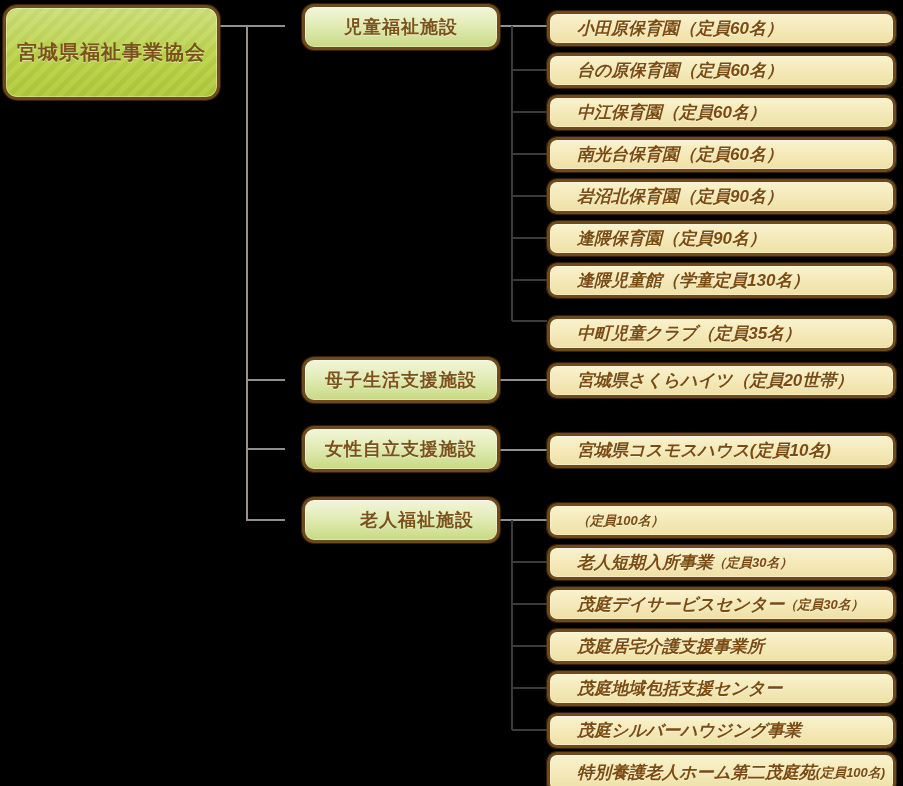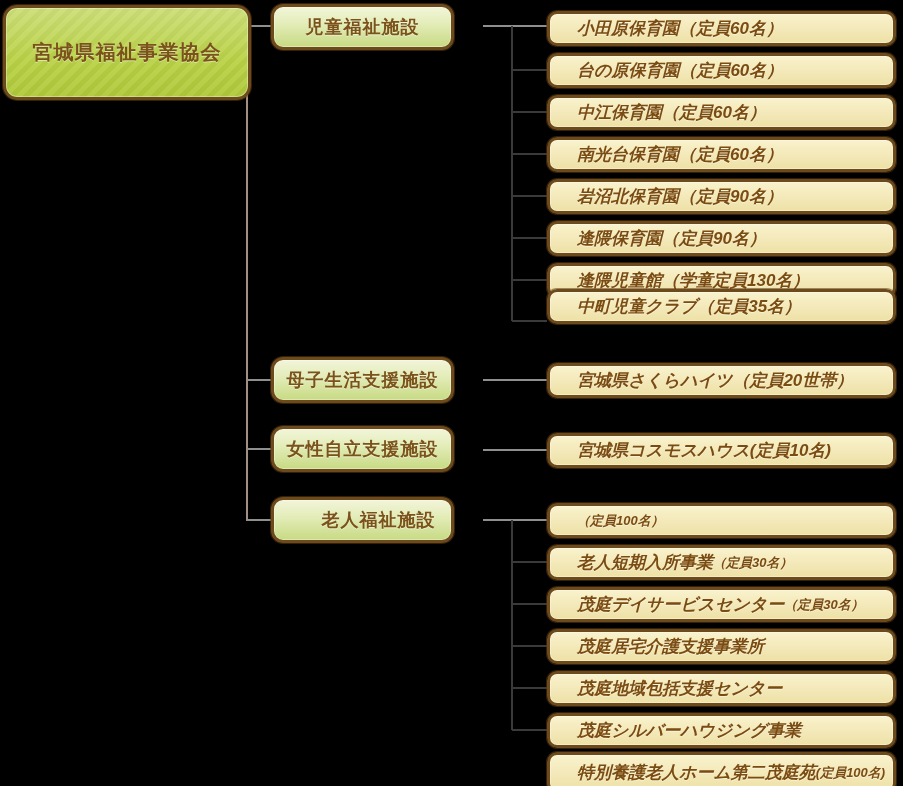--- a/index.html
+++ b/index.html
@@ -14,31 +14,31 @@
   .node{
     position:absolute;
     box-sizing:border-box;
     display:flex;align-items:center;
     border:3px solid #6d4a1b;
     box-shadow:0 0 0 1px rgba(92,58,18,.55), inset 0 0 0 1px rgba(255,255,255,.35);
     color:#7a521a;
     font-weight:bold;
   }
   .root{
-    left:3px;top:5px;width:248px;height:95px;
+    left:3px;top:5px;width:217px;height:95px;
     border-radius:14px;
     justify-content:center;
     font-size:20px;
     letter-spacing:1px;
     background-image:
       linear-gradient(180deg, rgba(255,255,255,.30), rgba(255,255,255,.05) 60%, rgba(0,0,0,.03)),
       repeating-linear-gradient(-45deg,#bad247 0 5px,#b0c93a 5px 10px);
   }
   .cat{
-    left:271px;width:183px;height:46px;
+    left:302px;width:198px;height:46px;
     border-radius:12px;
     justify-content:center;
     font-size:18px;
     letter-spacing:1px;
     background:linear-gradient(180deg,#f2f5d9 0%,#e4edba 40%,#c7da83 100%);
   }
   .leaf{
     left:547px;width:349px;height:35px;
     border-radius:10px;
     justify-content:flex-start;
@@ -128,21 +128,21 @@
       <span class="note txt"></span>
   </div>
   <div class="node leaf" style="top:221px;">
     <span class="txt">逢隈保育園（定員90名）</span>
       <span class="note txt"></span>
   </div>
   <div class="node leaf" style="top:263px;">
     <span class="txt">逢隈児童館（学童定員130名）</span>
       <span class="note txt"></span>
   </div>
-  <div class="node leaf" style="top:289px;">
+  <div class="node leaf" style="top:316px;">
     <span class="txt">中町児童クラブ（定員35名）</span>
       <span class="note txt"></span>
   </div>
 
   <div class="node leaf" style="top:363px;">
     <span class="txt">宮城県さくらハイツ（定員20世帯）</span>
       <span class="note txt"></span>
   </div>
 
   <div class="node leaf" style="top:433px;">

